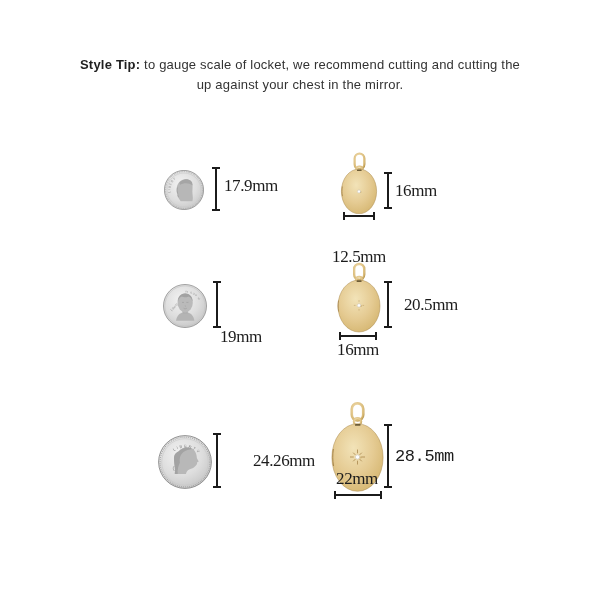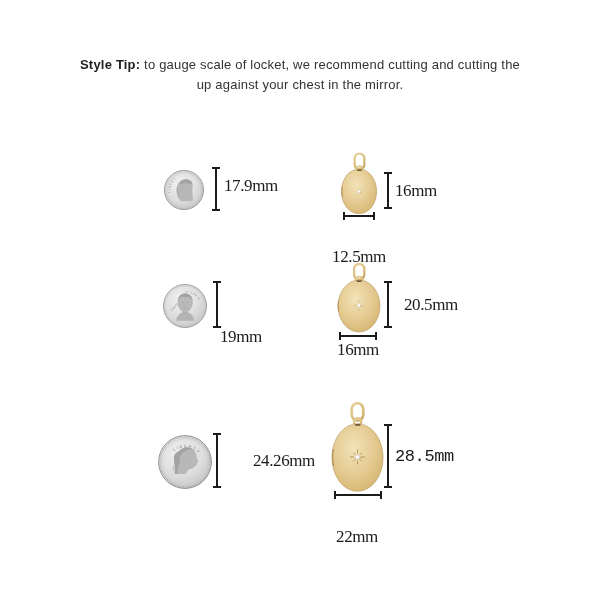--- a/index.html
+++ b/index.html
@@ -47,21 +47,21 @@
   #hl-r2{left:339px;top:335px;width:38px;}
   #lab-r2-w{left:358px;top:341px;}
 
   #quarter{left:158px;top:435px;width:54px;height:54px;}
   #vl-r3-coin{left:216px;top:433px;height:55px;}
   #lab-r3-coin{left:224px;top:452px;margin-left:29px;}
   #locket-l{left:329px;top:401px;width:57px;height:91px;}
   #vl-r3-lock{left:387px;top:424px;height:64px;}
   #lab-r3-h{left:395px;top:448px;font-family:Liberation Mono, monospace;}
   #hl-r3{left:334px;top:494px;width:48px;}
-  #lab-r3-w{left:357px;top:528px;}
+  #lab-r3-w{left:357px;top:470px;}
 </style>
 </head>
 <body>
 
 <div class="canvas">
 
   <div class="tip">
     <div class="tip-line"><b>Style Tip:</b> <span>to gauge scale of locket, we recommend cutting and cutting the</span></div>
     <div class="tip-line">up against your chest in the mirror.</div>
   </div>

